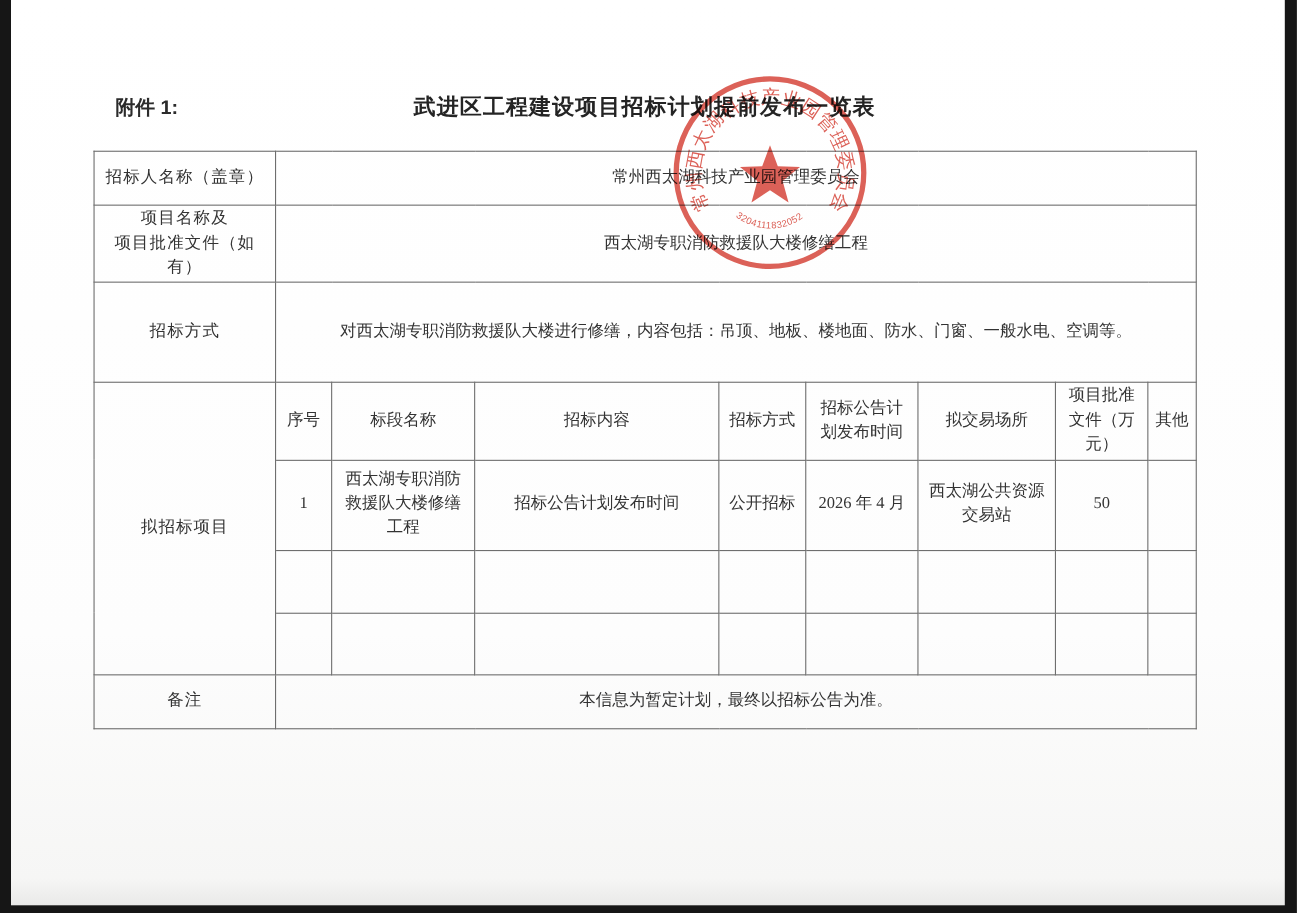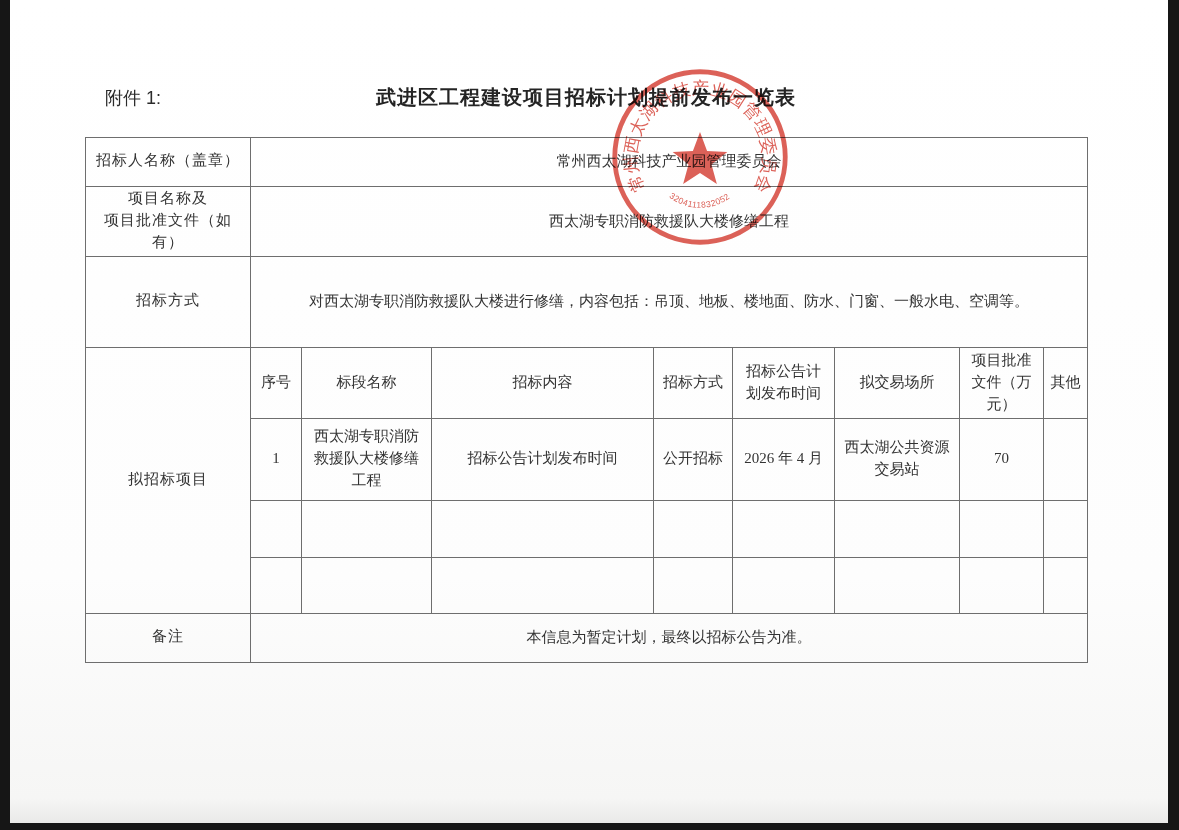--- a/index.html
+++ b/index.html
@@ -10,21 +10,21 @@
     overflow:hidden;
   }
   .page{
     position:absolute;left:10px;top:0;width:1158px;height:823px;
     background:linear-gradient(180deg,#ffffff 0%,#fdfdfd 70%,#f6f6f5 97%,#e9e9e8 100%);
   }
   .doc-header{position:absolute;left:75px;top:84px;width:1002px;height:34px;}
   .attachment-label{
     position:absolute;left:20px;top:2px;
     font-family:"Liberation Sans","DejaVu Sans",sans-serif;
-    font-weight:normal;font-size:18px;color:#2b2b2b;
+    font-weight:bold;font-size:18px;color:#2b2b2b;
   }
   .page-title{
     position:absolute;left:0;right:0;top:0;text-align:center;
     font-family:"Liberation Sans","DejaVu Sans",sans-serif;
     font-weight:bold;font-size:20px;letter-spacing:1px;color:#242424;
   }
   table.main{
     position:absolute;left:75px;top:137px;
     width:1002px;border-collapse:collapse;table-layout:fixed;
   }
@@ -96,21 +96,21 @@
         <th>项目批准文件（万元）</th>
         <th>其他</th>
       </tr>
       <tr style="height:82px">
         <td>1</td>
         <td>西太湖专职消防救援队大楼修缮工程</td>
         <td>招标公告计划发布时间</td>
         <td>公开招标</td>
         <td>2026 年 4 月</td>
         <td>西太湖公共资源交易站</td>
-        <td>70</td>
+        <td>50</td>
         <td></td>
       </tr>
       <tr style="height:57px">
         <td></td>
         <td></td>
         <td></td>
         <td></td>
         <td></td>
         <td></td>
         <td></td>

